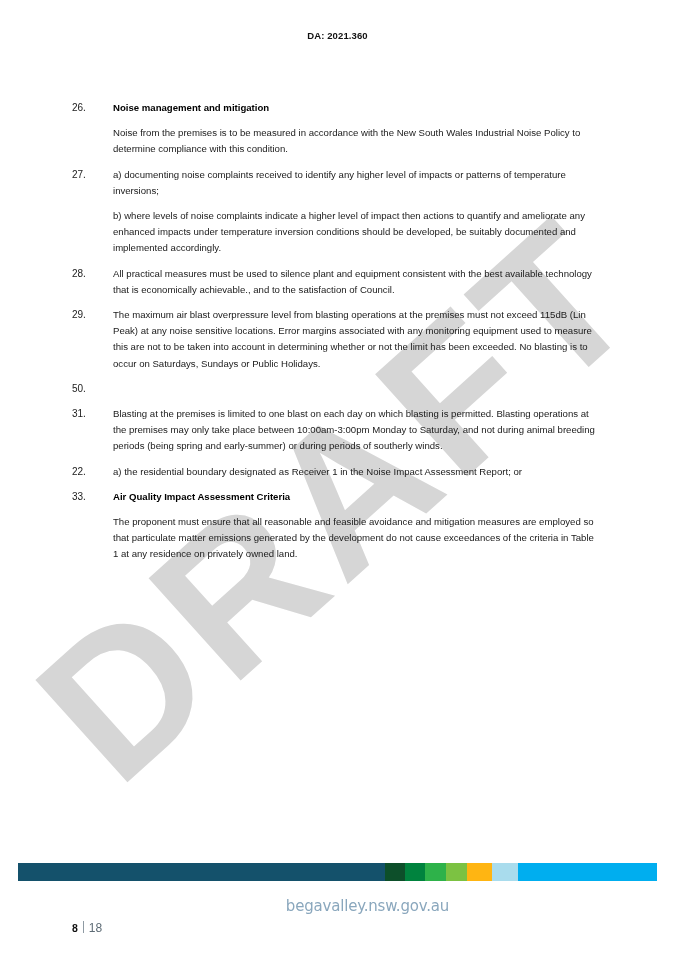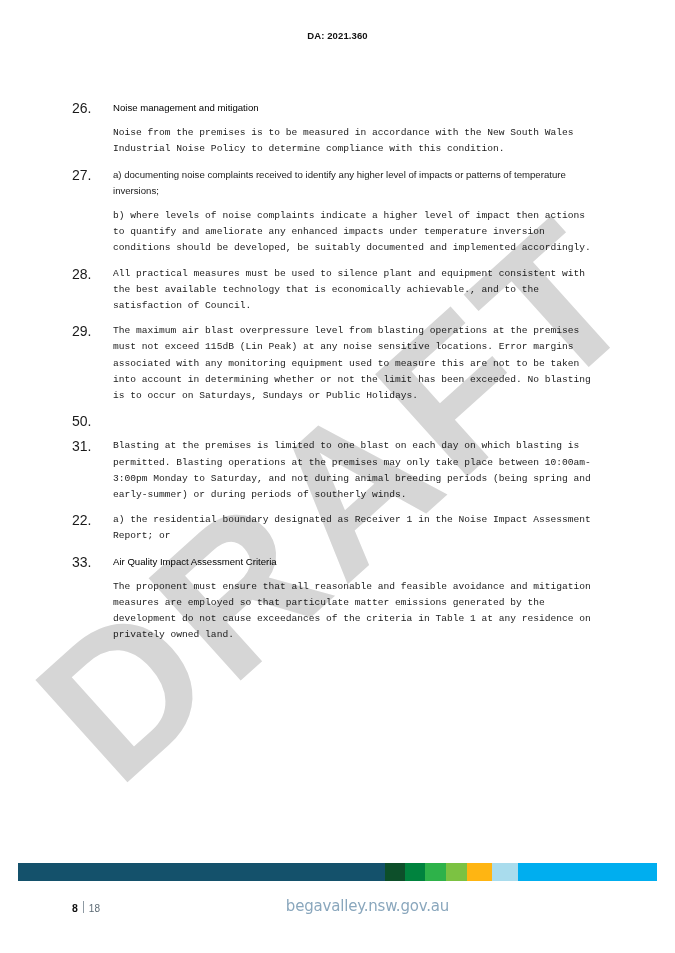--- a/index.html
+++ b/index.html
@@ -70,40 +70,39 @@
   }
   .clause {
     position: relative;
     display: flex;
     align-items: flex-start;
     padding: 0 80px 0 72px;
     margin-bottom: 9px;
   }
   .clause-num {
     flex: 0 0 41px;
-    font-size: 14px;
+    font-size: 10px;
     line-height: 16.2px;
     color: #1a1a1a;
   }
   .clause-body {
     flex: 1 1 auto;
   }
   .para {
     font-size: 9.6px;
     line-height: 16.2px;
     color: #1a1a1a;
     margin: 0 0 9px 0;
     text-align: left;
   }
   .para:last-child {
     margin-bottom: 0;
-    font-family: Liberation Mono, monospace;
   }
   .para.heading {
-    font-weight: 400;
+    font-weight: 700;
     color: #000000;
   }
 
   
   .footer {
     position: absolute;
     left: 0;
     bottom: 0;
     width: 675px;
     height: 98px;
@@ -147,22 +146,23 @@
     display: inline-block;
     width: 1px;
     height: 12px;
     background: #8e9aa3;
     margin: 0 5px;
     position: relative;
     top: 1px;
   }
   .page-number .total {
     font-weight: 400;
-    font-size: 10px;
+    font-size: 12px;
     color: #5d6b75;
+    margin-top: 20px;
   }
   .site-url {
     position: absolute;
     left: 0;
     top: -2px;
     width: 675px;
     text-align: center;
     padding-left: 60px;
     box-sizing: border-box;
     font-family: "DejaVu Sans", sans-serif;

